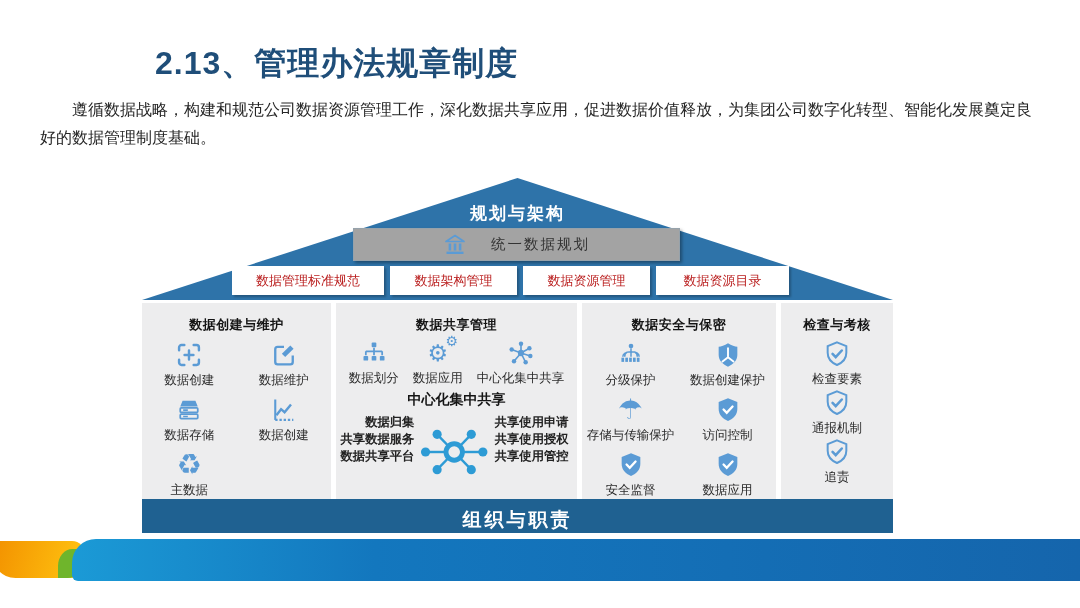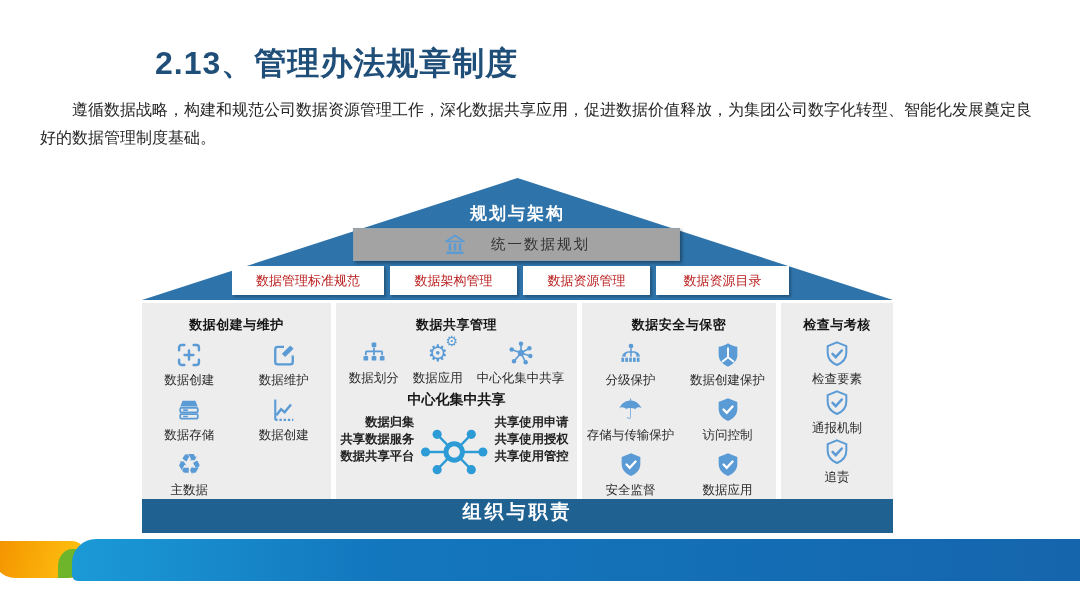--- a/index.html
+++ b/index.html
@@ -55,21 +55,21 @@
   .hub-right{text-align:left;width:84px;}
   .hub-line{stroke:var(--c-hub);stroke-width:4;}
   .hub-node{fill:var(--c-hub);}
   .hub-ring{fill:var(--c-panel);stroke:var(--c-hub);stroke-width:8;}
 
   
   .stack{display:flex;flex-direction:column;margin-top:5px;}
 
   
   .base-bar{position:absolute;left:0;top:321px;width:751px;height:34px;background:var(--c-bar);
-            display:flex;align-items:flex-start;justify-content:center;}
+            display:flex;align-items:flex-end;justify-content:center;}
   .base-label{font-size:19px;font-weight:700;color:#fff;letter-spacing:3px;}
 
   
   .f-orange{position:absolute;left:-4px;top:541px;width:90px;height:37px;
             background:linear-gradient(95deg,var(--c-footer_orange_left),var(--c-footer_orange_right));
             border-radius:0 14px 0 26px;transform:skewX(-10deg);transform-origin:top left;}
   .f-green{position:absolute;left:58px;top:549px;width:24px;height:29px;
            background:var(--c-footer_green);border-radius:60% 0 60% 0;}
   .f-blue{position:absolute;left:72px;top:539px;width:1008px;height:42px;
           background:linear-gradient(90deg,var(--c-footer_blue_left) 0%,#1377BE 30%,var(--c-footer_blue_right) 100%);

